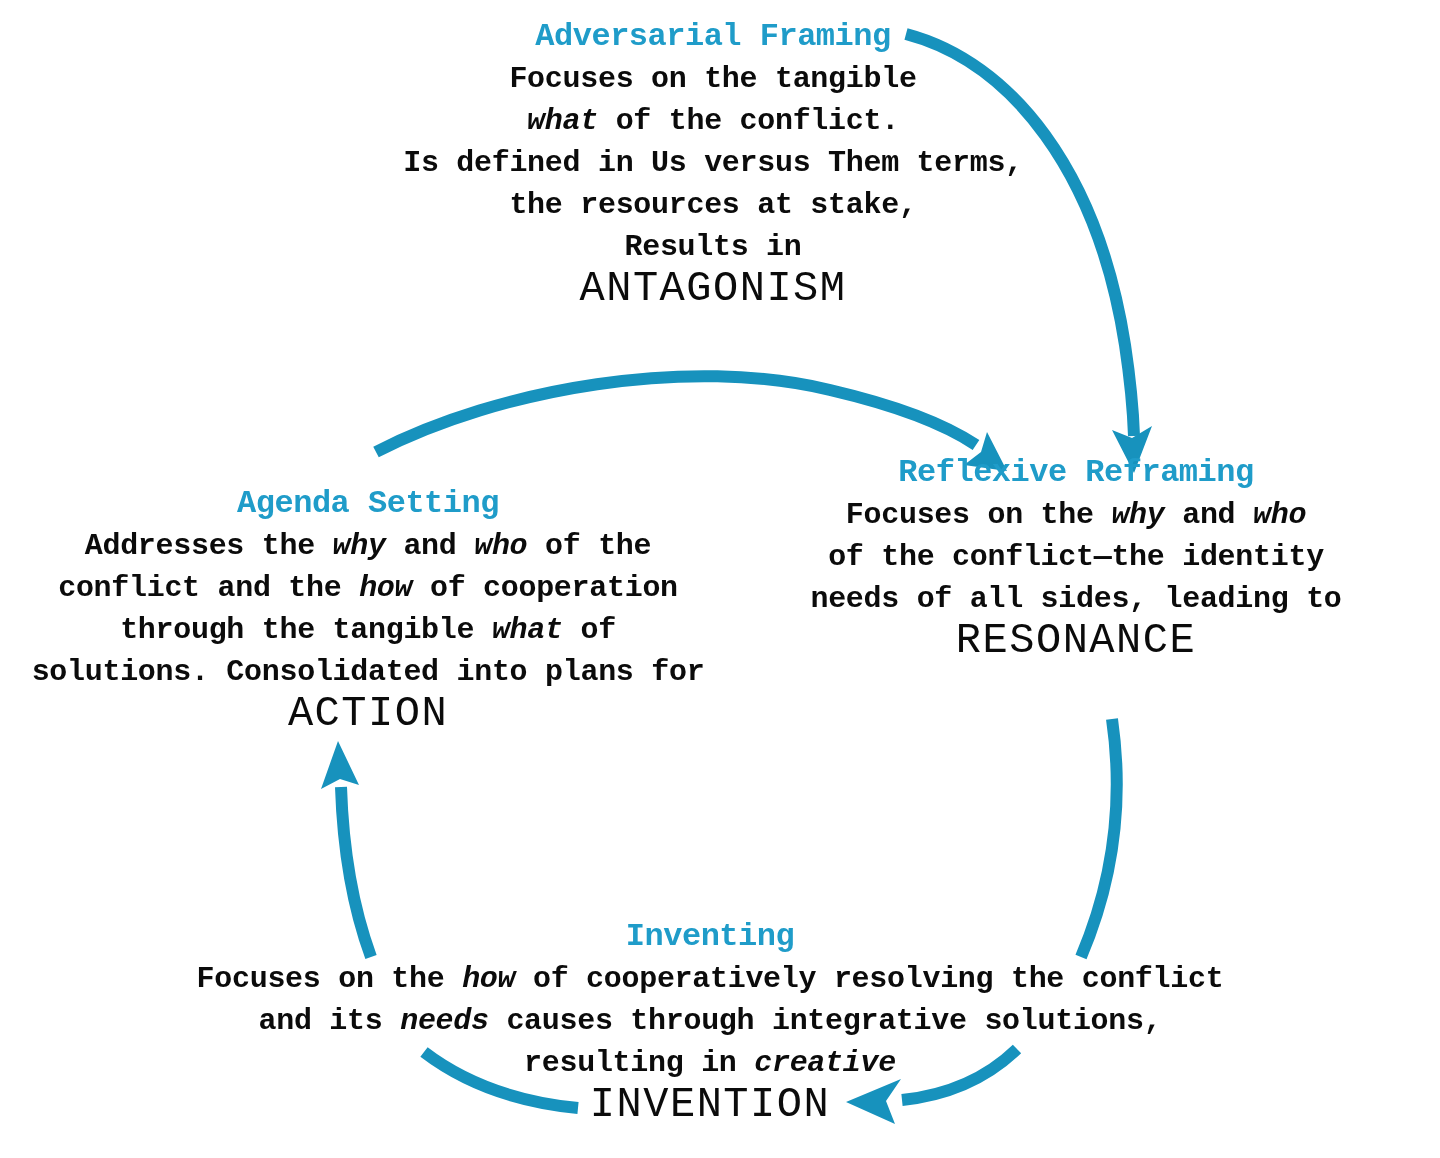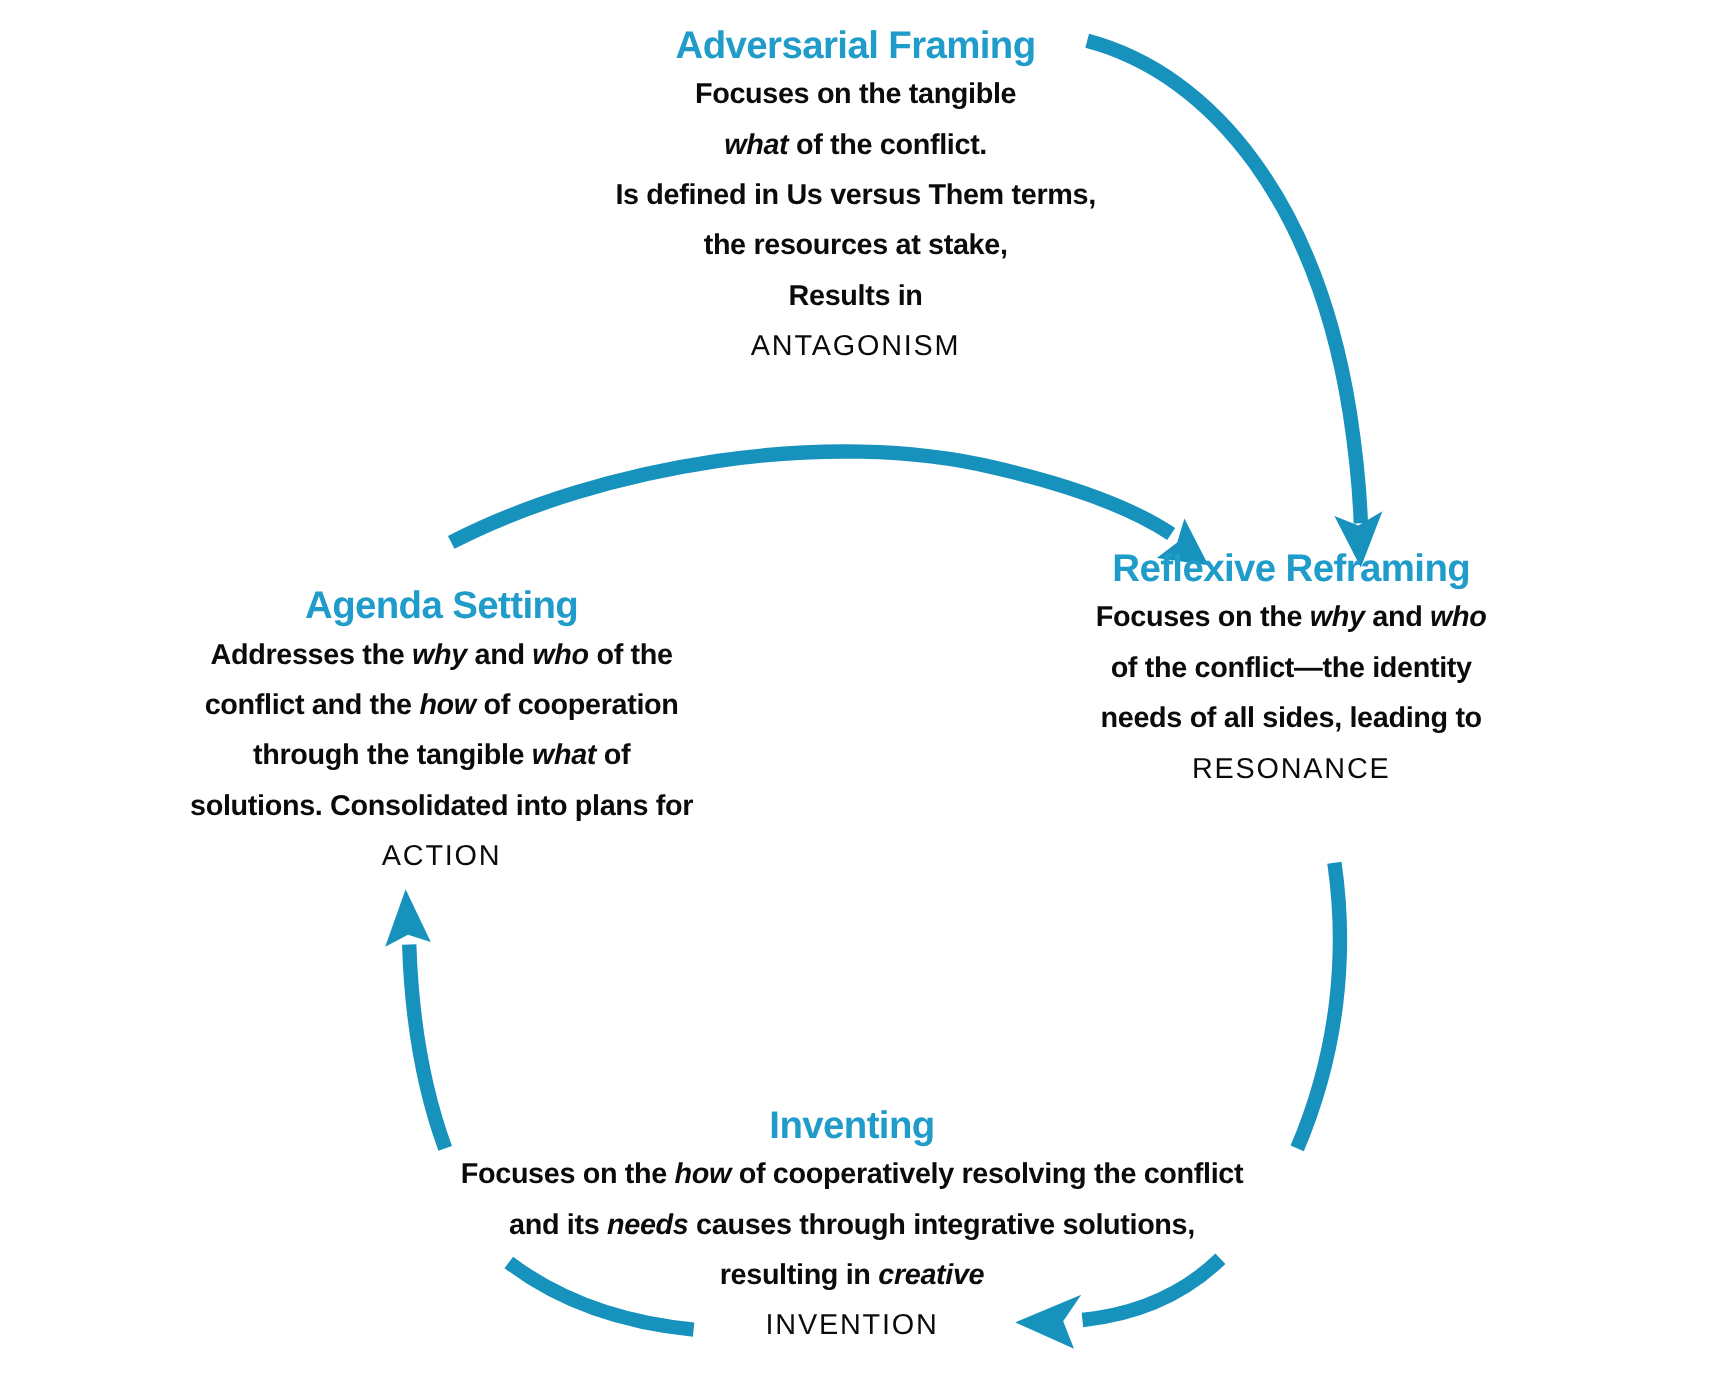--- a/index.html
+++ b/index.html
@@ -9,21 +9,21 @@
     --bg: #ffffff;
   }
   * { margin: 0; padding: 0; box-sizing: border-box; }
   html, body { background: var(--bg); }
   .canvas {
     position: relative;
     width: 1440px;
     height: 1158px;
     background: var(--bg);
     overflow: hidden;
-    font-family: Liberation Sans, sans-serif;
+    font-family: Liberation Mono, monospace;
   }
   .arrow-layer {
     position: absolute;
     left: 0; top: 0;
     width: 1440px; height: 1158px;
     z-index: 1;
   }
   .arrow-curve {
     stroke: var(--accent);
     stroke-width: 12;
@@ -40,28 +40,28 @@
     color: var(--text);
   }
   .block .title {
     font-size: 32px;
     font-weight: bold;
     letter-spacing: -0.5px;
     line-height: 42px;
     color: var(--heading);
   }
   .block .line {
-    font-size: 24px;
+    font-size: 30px;
     font-weight: bold;
     letter-spacing: -0.3px;
     line-height: 42px;
   }
   .block .line .it { font-style: italic; margin-top: 48px; }
   .block .result {
-    font-size: 24px;
+    font-size: 42px;
     font-weight: 400;
     letter-spacing: 1.5px;
     line-height: 42px;
   }
   .block-adversarial { left: 713px; top: 16px; }
   .block-agenda     { left: 368px; top: 483px; }
   .block-reflexive  { left: 1076px; top: 452px; }
   .block-inventing  { left: 710px; top: 916px; }
 </style>
 </head>

